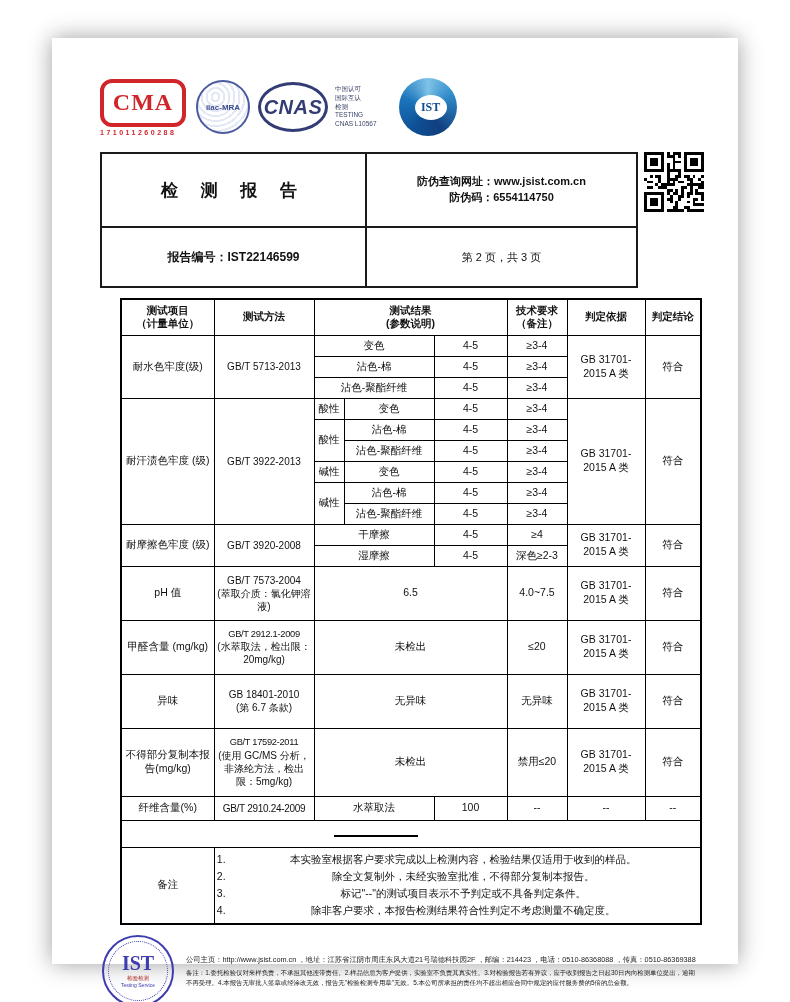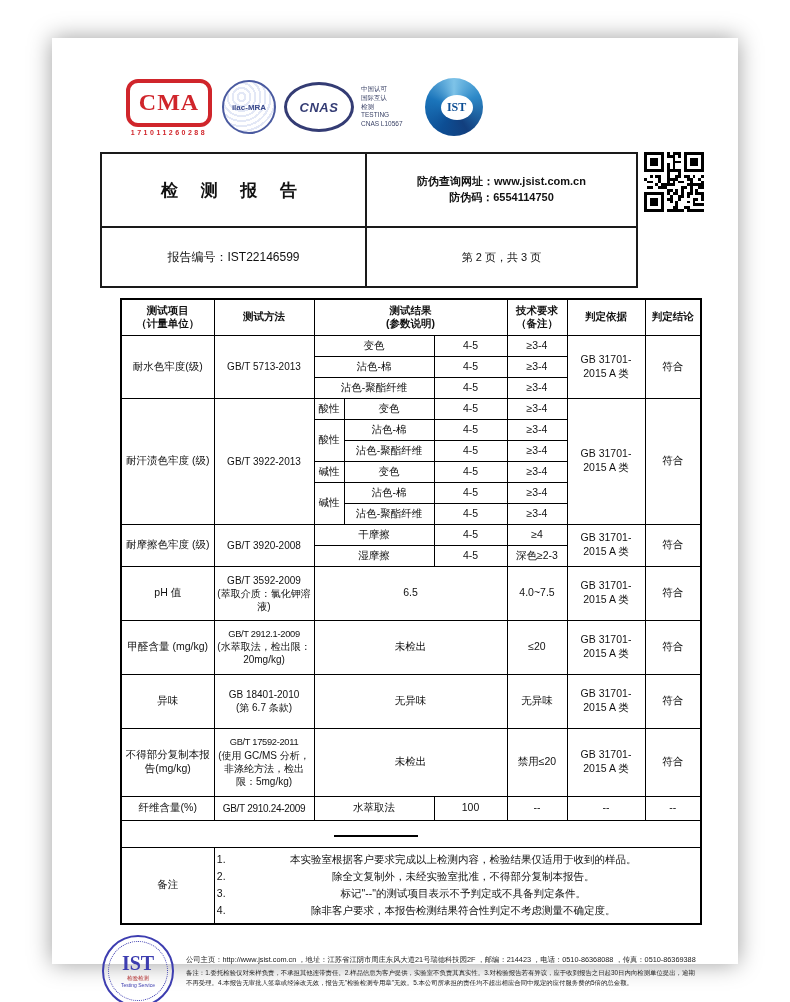--- a/index.html
+++ b/index.html
@@ -3,48 +3,48 @@
 <meta charset="utf-8">
 <style>
   html,body{margin:0;padding:0;background:#fff;}
   .canvas{position:relative;width:790px;height:1002px;background:#fff;overflow:hidden;
           font-family:"Liberation Sans","DejaVu Sans",sans-serif;color:#111;}
   .page{position:absolute;left:52px;top:38px;width:686px;height:926px;background:#fff;
         box-shadow:0 0 22px rgba(0,0,0,.38);box-sizing:border-box;
         padding:36px 36px 24px 48px;}
   
   .logo-row{display:flex;align-items:center;height:66px;}
-  .cma{margin-left:26px;text-align:center;}
+  .cma{}
   .cma-box{width:78px;height:40px;border:4px solid #d0252b;border-radius:12px;
            display:flex;align-items:center;justify-content:center;}
   .cma-box span{color:#d0252b;font-weight:bold;font-size:24px;letter-spacing:1px;font-family:"Liberation Serif",serif;}
   .cma-num{color:#d0252b;font-size:7px;letter-spacing:2.5px;margin-top:2px;font-weight:bold;}
   .ilac{width:50px;height:50px;border-radius:50%;border:2px solid #4a5aa0;margin-left:10px;
         background:repeating-radial-gradient(circle at 35% 30%, #fff 0 3px, #e3e8f6 3px 5px);
         display:flex;align-items:center;justify-content:center;}
   .ilac span{font-size:8px;font-weight:bold;color:#3a4a8c;}
   .cnas{width:64px;height:44px;border:3px solid #343c74;border-radius:50%;margin-left:8px;
         display:flex;align-items:center;justify-content:center;}
-  .cnas span{color:#343c74;font-weight:bold;font-style:italic;font-size:13px;letter-spacing:.5px;}
+  .cnas span{color:#343c74;font-weight:bold;font-style:italic;font-size:20px;letter-spacing:.5px;}
   .cert-lines{margin-left:7px;font-size:6.5px;line-height:1.35;color:#3c4468;}
   .brand{display:flex;align-items:center;margin-left:22px;}
   .ist-circle{width:58px;height:58px;border-radius:50%;position:relative;
         background:conic-gradient(from 210deg,#0d4e94,#1b75bb 80deg,#7ec3e8 150deg,#2d89c8 215deg,#123f7e 300deg,#0d4e94);}
   .ist-circle .inner{position:absolute;left:16px;top:17px;width:32px;height:25px;background:#fff;
         border-radius:50%;display:flex;align-items:center;justify-content:center;
         font-weight:bold;font-size:12px;color:#0d4e94;font-family:"Liberation Serif",serif;}
   .brand-text{margin-left:12px;text-align:center;font-family:"Liberation Serif","DejaVu Serif",serif;}
   .brand-cn{font-size:33px;font-weight:bold;letter-spacing:3px;line-height:1;}
   .brand-en{font-size:12px;font-weight:bold;letter-spacing:1.2px;margin-top:3px;}
   
   .info-row{display:flex;margin-top:12px;align-items:flex-start;}
   table.info{border-collapse:collapse;width:536px;table-layout:fixed;}
   table.info td{border:2px solid #1a1a1a;text-align:center;vertical-align:middle;padding:18px 4px;}
   .info-title{font-size:17px;font-weight:bold;letter-spacing:9px;height:36px;}
-  .info-no{font-size:12px;font-weight:normal;height:22px;margin-top:8px;}
+  .info-no{font-size:12px;font-weight:bold;height:22px;margin-top:8px;}
   .info-af{font-size:11px;font-weight:600;line-height:1.45;}
   .info-page{font-size:11px;height:22px;}
   .qr-wrap{margin-left:6px;width:60px;height:60px;}
   
   table.main{border-collapse:collapse;width:580px;margin-top:10px;table-layout:fixed;font-size:10.5px;}
   table.main th,table.main td{border:1px solid #000;text-align:center;vertical-align:middle;
         padding:1px 2px;overflow:hidden;line-height:1.3;}
   table.main{border:2px solid #000;margin-left:20px;}
   table.main th{font-weight:bold;font-size:10.5px;}
   tr.hdr{height:36px;} tr.rh1{height:21px;} tr.rh2{height:24px;} tr.rh3{height:54px;} tr.rh4{height:68px;}
@@ -364,21 +364,21 @@
       </tr>
       <tr class="rh1">
         <td colspan="2">湿摩擦</td>
         <td>4-5</td>
         <td>深色≥2-3</td>
       </tr>
 
       <tr class="rh3">
         <td>pH 值</td>
         <td class="method">
-          <div class="mline">GB/T 3592-2009</div>
+          <div class="mline">GB/T 7573-2004</div>
               <div class="mline">(萃取介质：氯化钾溶</div>
               <div class="mline">液)</div>
         </td>
         <td colspan="3">6.5</td>
         <td>4.0~7.5</td>
         <td>GB 31701-2015 A 类</td>
         <td>符合</td>
       </tr>
 
       <tr class="rh3">

